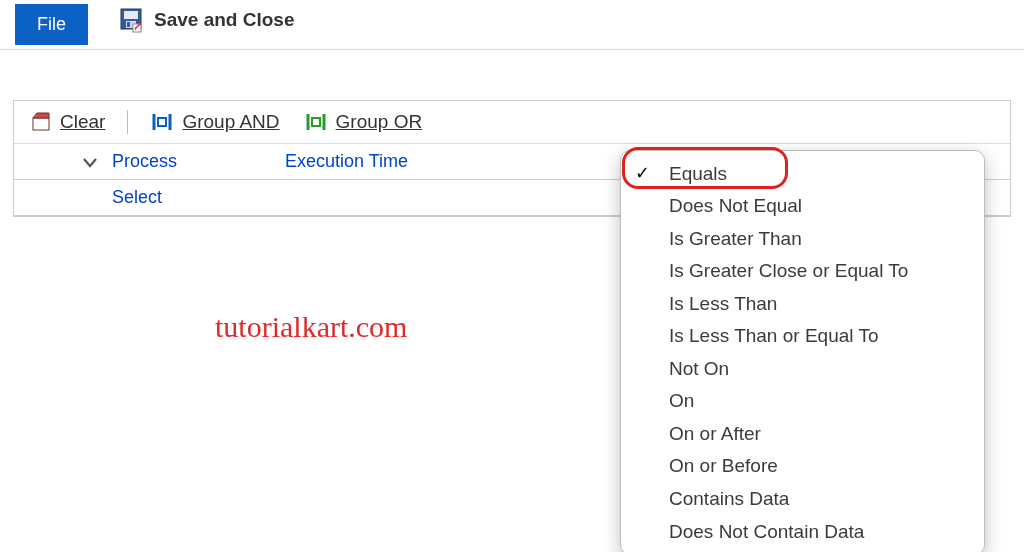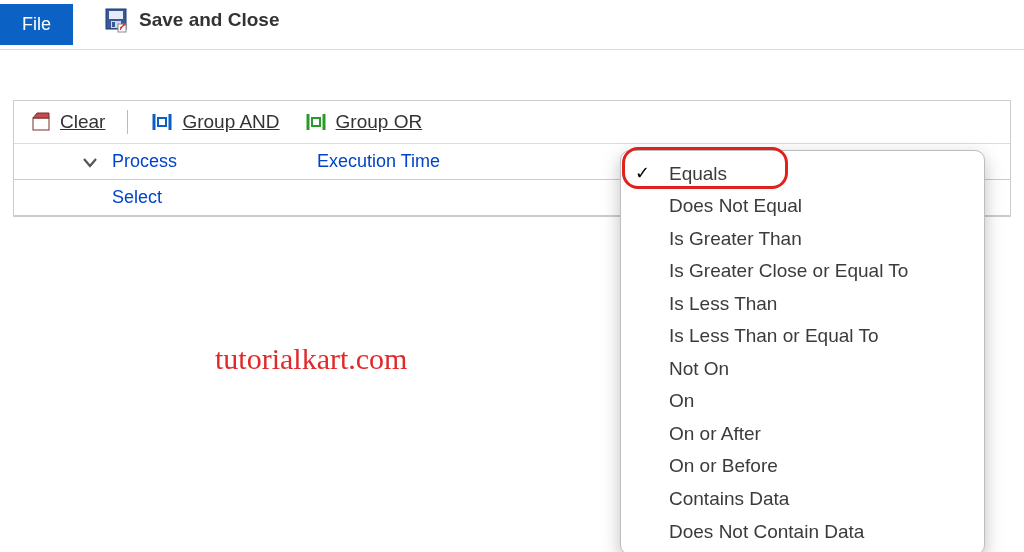--- a/index.html
+++ b/index.html
@@ -11,20 +11,21 @@
       width: 1024px;
       height: 552px;
       overflow: hidden;
       position: relative;
     }
     .top-toolbar {
       display: flex;
       align-items: center;
       height: 50px;
       border-bottom: 1px solid #d9d9d9;
+      padding-left: 15px;
       gap: 30px;
     }
     .file-btn {
       background: #0b62c4;
       color: #fff;
       padding: 10px 22px;
       font-size: 18px;
       font-weight: 500;
       cursor: pointer;
     }
@@ -80,30 +81,29 @@
     }
     .filter-row.first {
       position: relative;
     }
     .link {
       color: #0044cc;
       font-size: 18px;
       cursor: pointer;
     }
     .col-process { margin-left: 38px; }
-    .col-exectime { margin-left: 120px; }
+    .col-exectime { margin-left: 88px; }
     .select-link { margin-left: 38px; }
     .watermark {
       position: absolute;
       left: 215px;
       top: 310px;
       color: #e02a2a;
       font-family: "Times New Roman", serif;
       font-size: 30px;
-      margin-top: 32px;
     }
     .dropdown {
       position: absolute;
       left: 620px;
       top: 150px;
       width: 365px;
       background: #fff;
       border: 1px solid #bdbdbd;
       border-radius: 10px;
       box-shadow: 0 6px 18px rgba(0,0,0,0.25);

